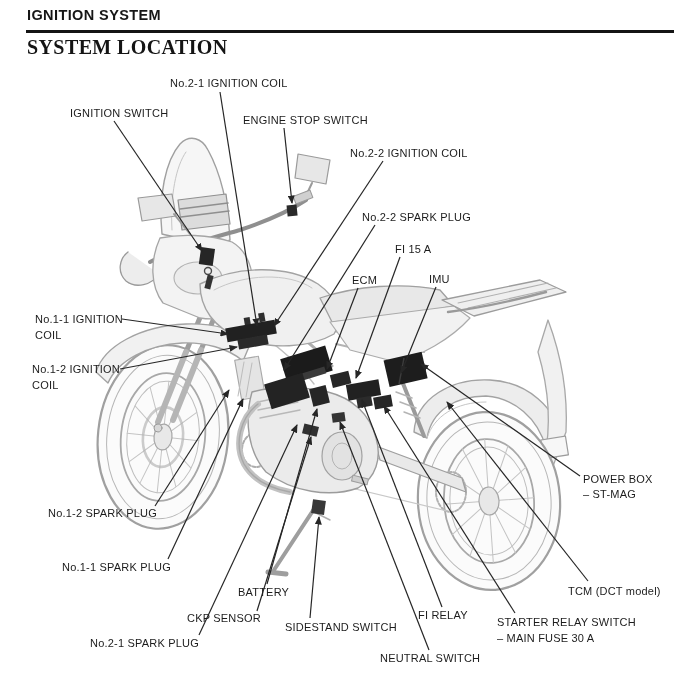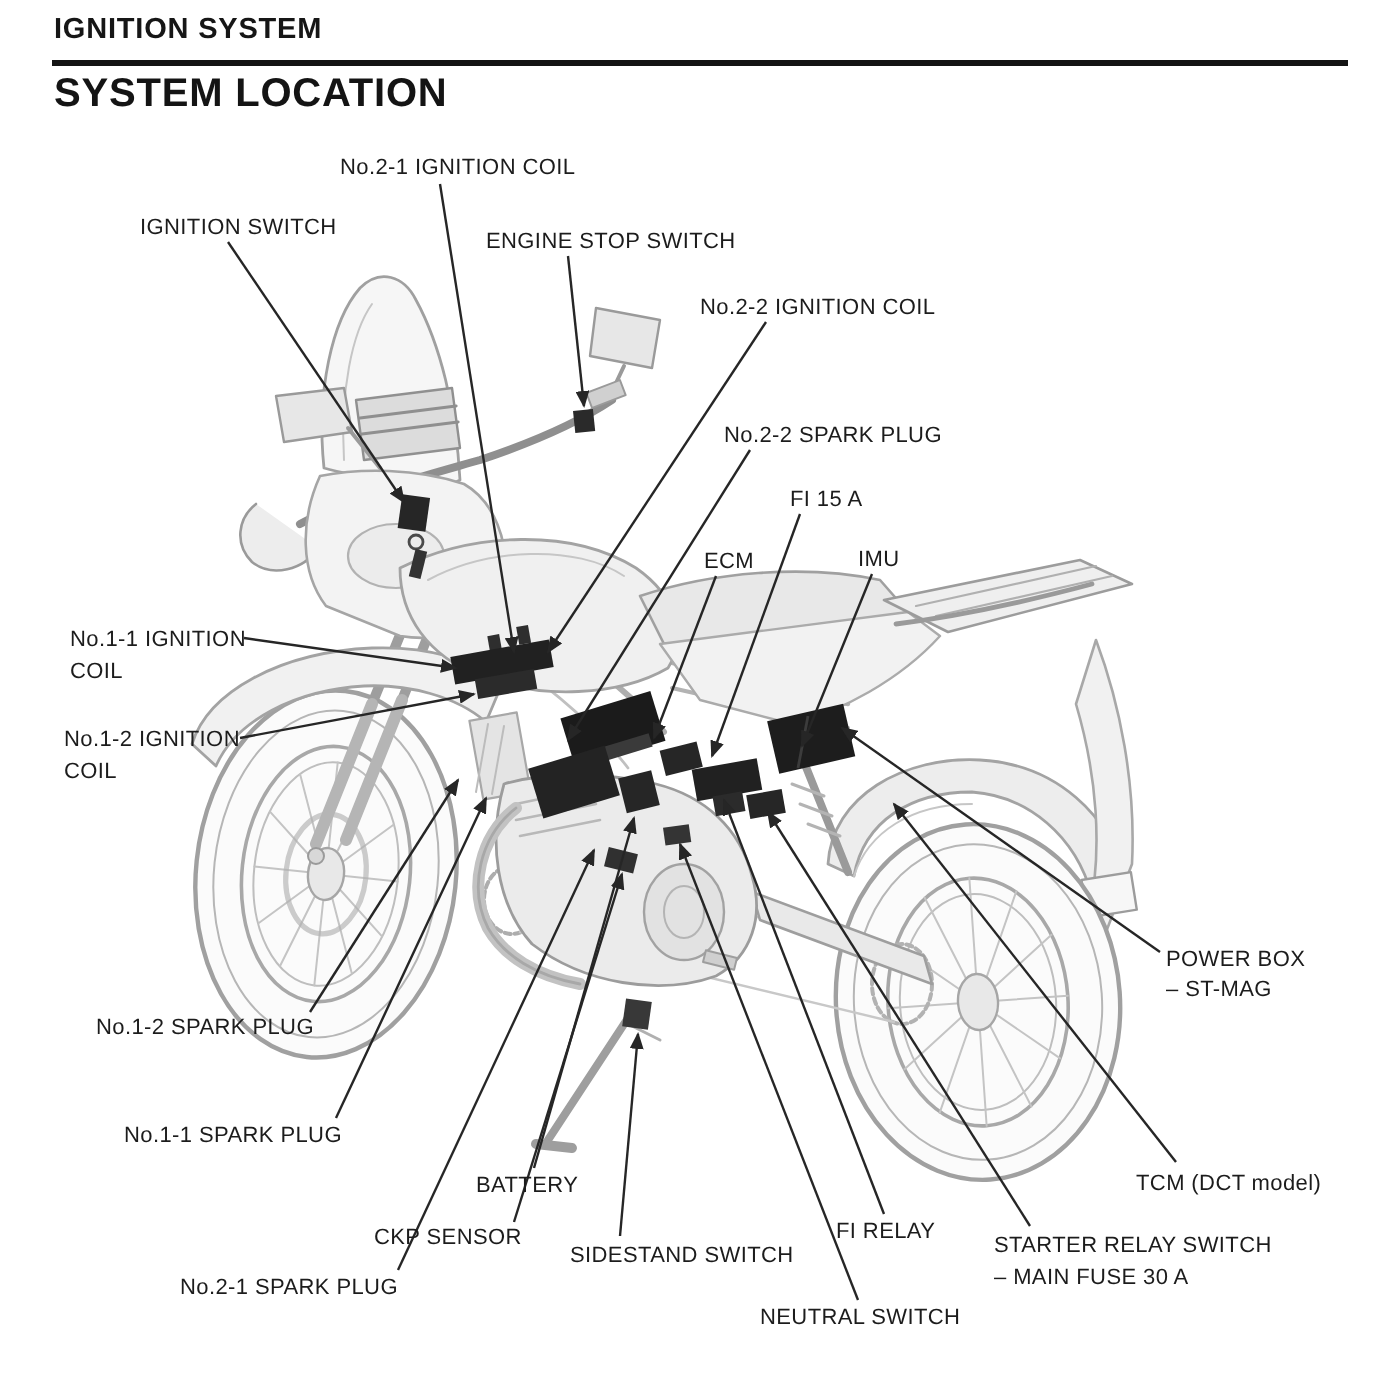--- a/index.html
+++ b/index.html
@@ -11,21 +11,21 @@
   }
   .section-title{
     position:absolute;left:27px;top:7px;font-size:14.5px;font-weight:bold;
     letter-spacing:.4px;color:#161616;
   }
   .header-rule{
     position:absolute;left:26px;top:30px;width:648px;height:3px;background:#141414;
   }
   .page-title{
     position:absolute;left:27px;top:36px;font-size:20px;font-weight:bold;
-    letter-spacing:.4px;color:#141414;
+    letter-spacing:.4px;color:#141414;font-family:Liberation Serif, serif;
   }
   svg.diagram{position:absolute;left:0;top:0;}
   svg text{
     font-family:"Liberation Sans","DejaVu Sans",sans-serif;
     font-size:11px;fill:#1c1c1c;letter-spacing:.2px;
   }
   .sketch{stroke-linecap:round;stroke-linejoin:round;}
 </style>
 </head>
 <body>

